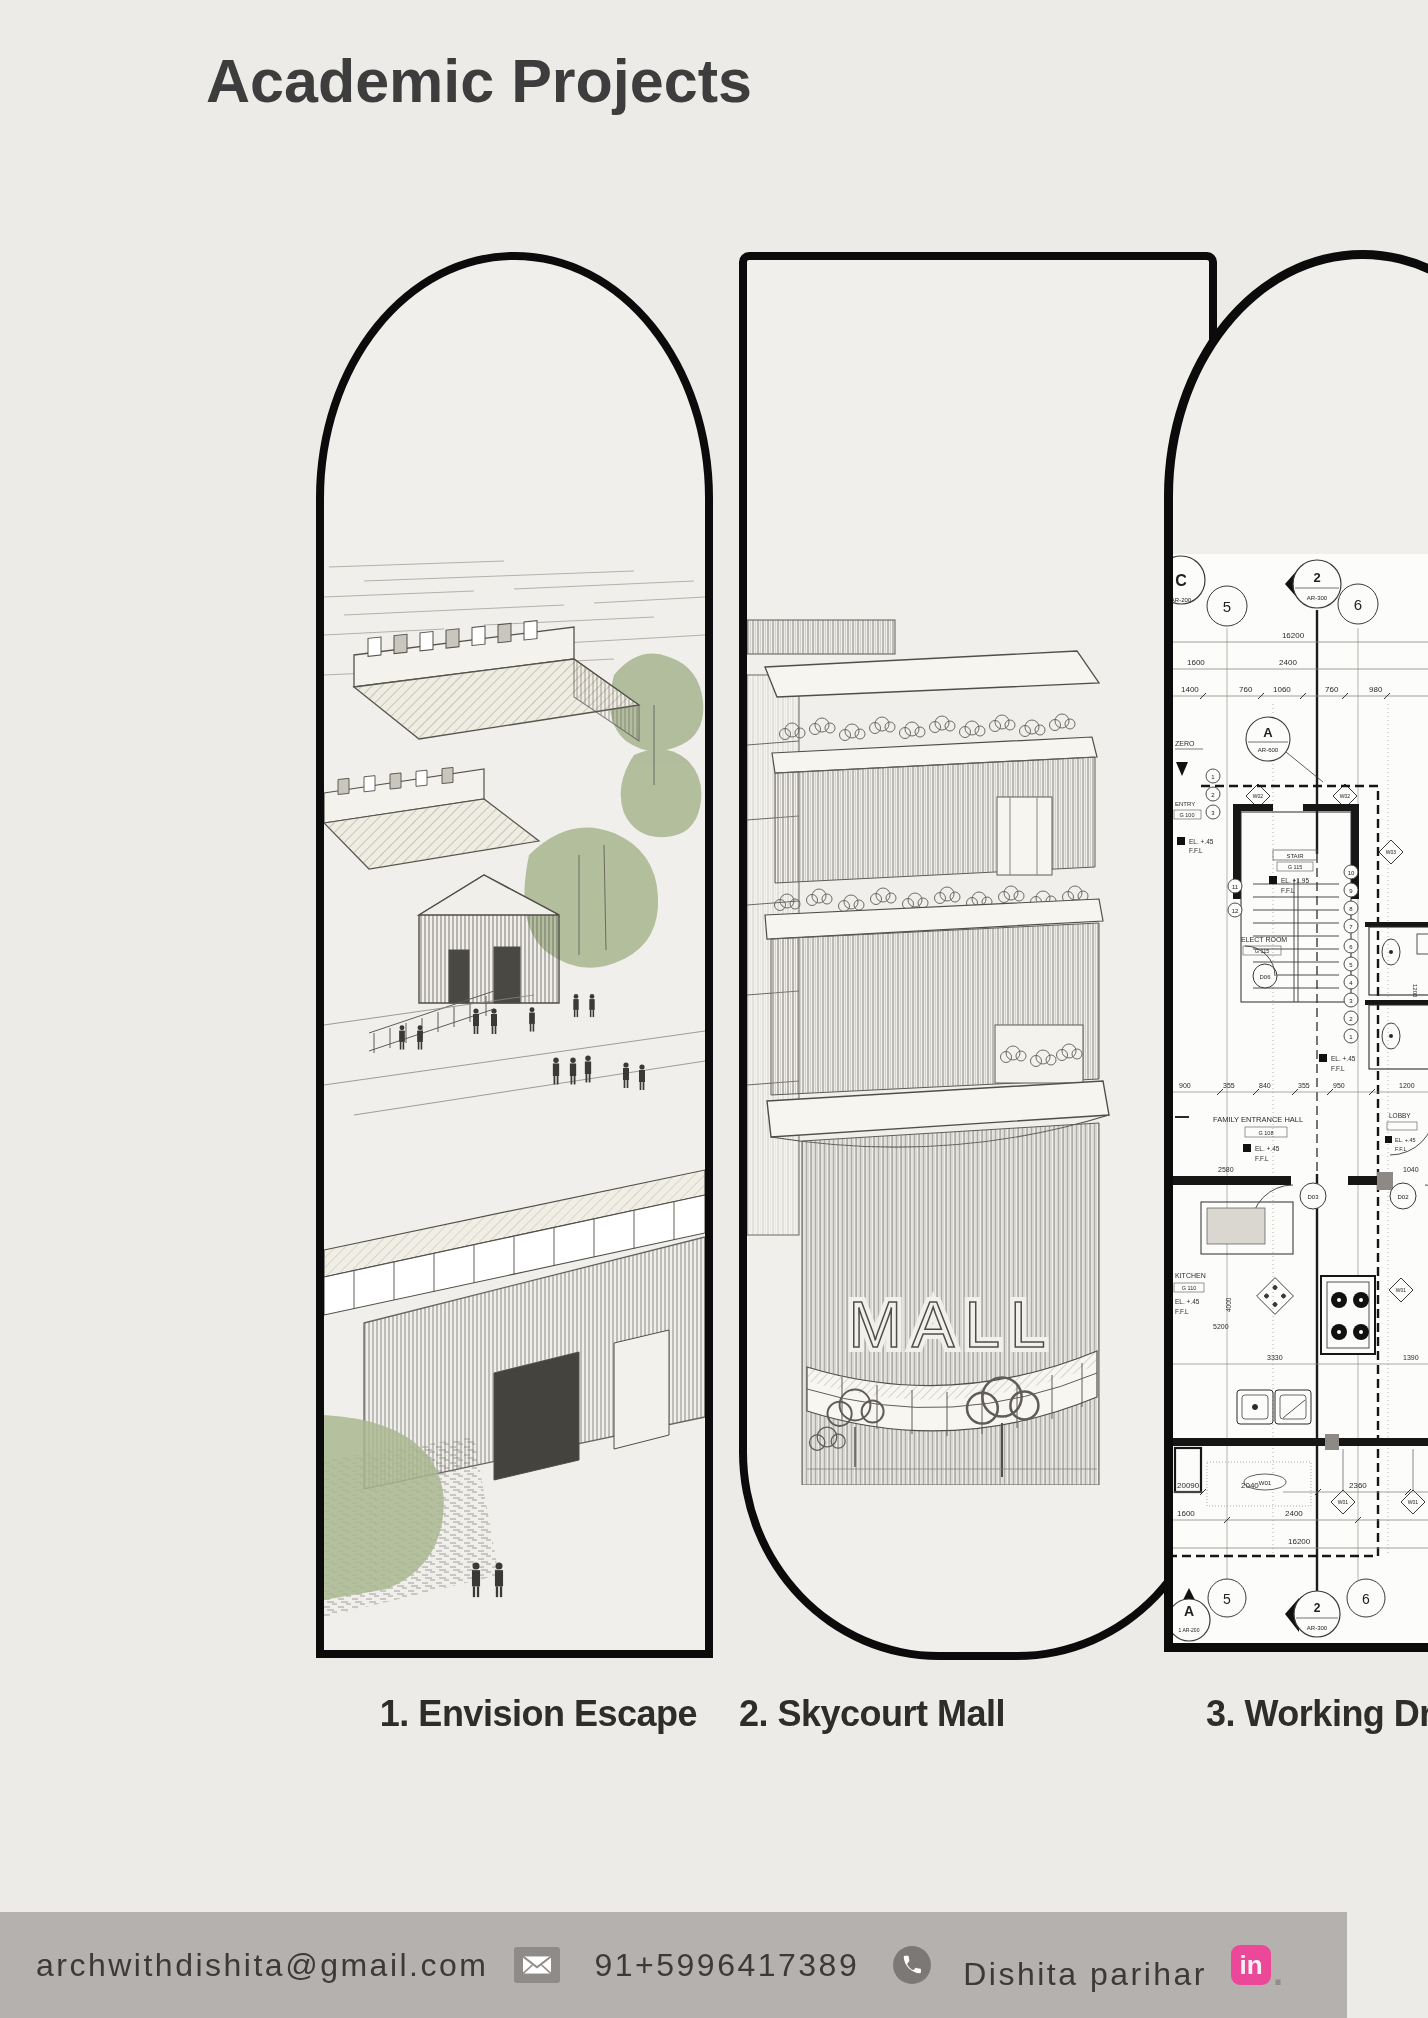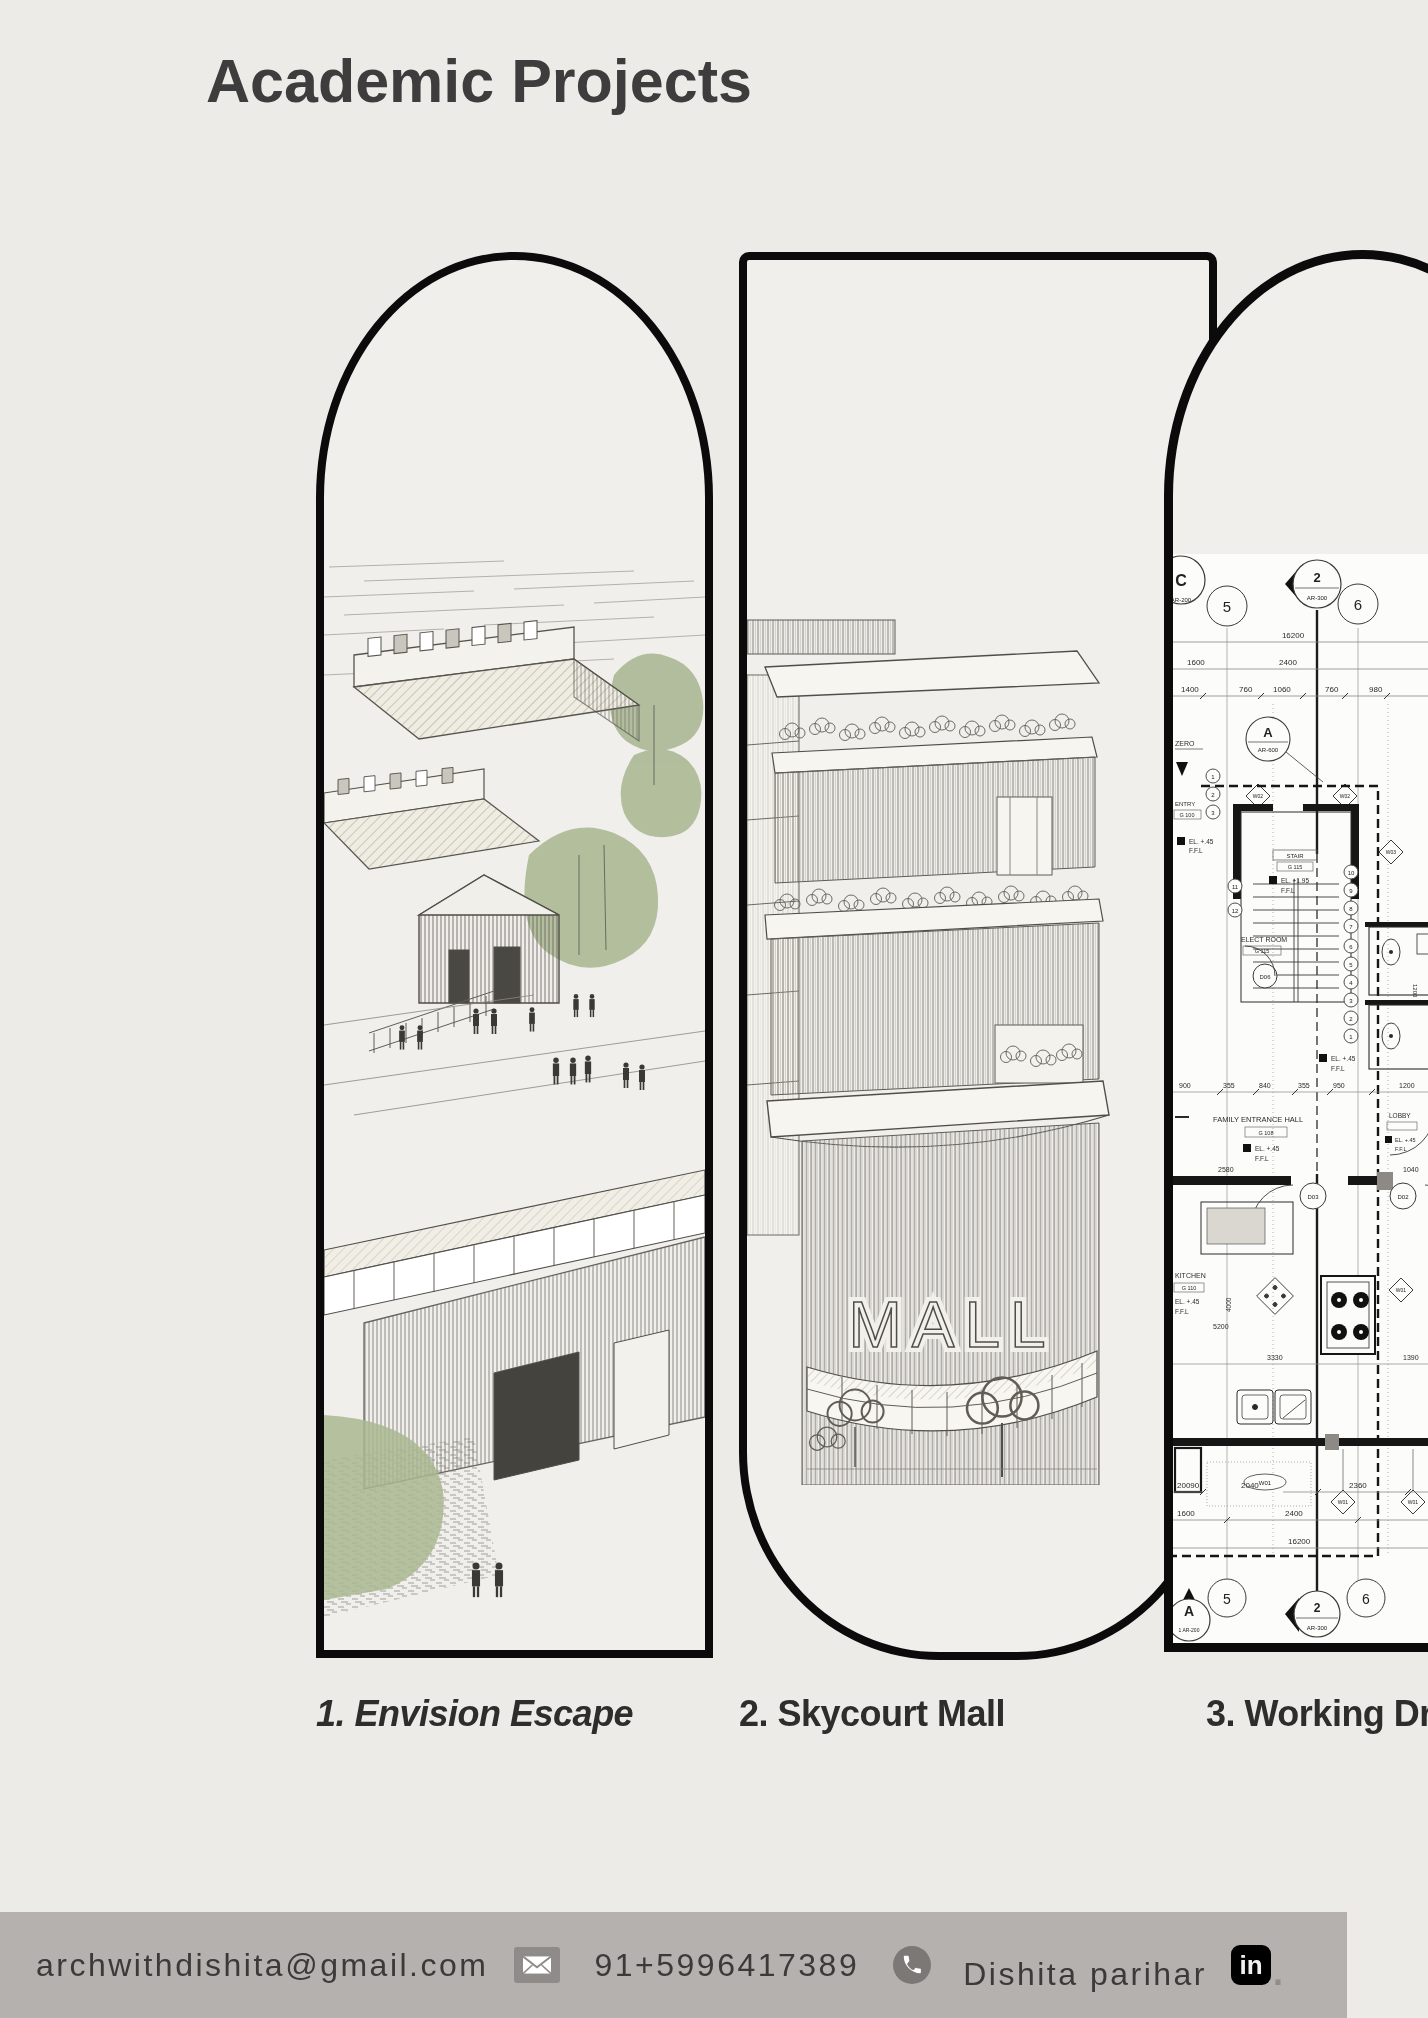--- a/index.html
+++ b/index.html
@@ -13,35 +13,35 @@
   .frame{box-sizing:border-box;border:8px solid #0b0b0b;overflow:hidden;background:#f0efec;}
   .frame1{left:316px;top:252px;width:397px;height:1406px;
           border-radius:198px 198px 0 0 / 246px 246px 0 0;}
   .frame2{left:739px;top:252px;width:478px;height:1408px;
           border-radius:10px 10px 200px 200px / 10px 10px 208px 208px;}
   .frame3{left:1164px;top:250px;width:397px;height:1402px;border-width:9px;
           border-radius:198px 198px 0 0 / 246px 246px 0 0;}
   .sheet{position:absolute;left:0;top:295px;width:379px;height:1089px;background:#fcfcfb;}
   
   .cap{top:1693px;font-size:36px;font-weight:700;color:#2e2d2b;letter-spacing:-0.5px;white-space:nowrap;}
-  .cap1{left:316px;width:397px;text-align:left;font-style:italic;}
+  .cap1{left:300px;width:397px;text-align:right;}
   .cap2{left:739px;width:399px;text-align:left;}
   .cap3{left:1206px;}
   
   .footer{left:0;top:1912px;width:1347px;height:106px;background:#b5b1ae;
           display:flex;align-items:center;color:#3b3a39;}
   .footer .txt{font-size:32px;letter-spacing:2.5px;white-space:nowrap;}
   .f-email{margin-left:36px;}
   .env{margin-left:26px;width:46px;height:36px;background:#8e8b88;border-radius:3px;
        display:flex;align-items:center;justify-content:center;flex:0 0 auto;}
   .f-phone{margin-left:34px;}
   .ph{margin-left:34px;width:38px;height:38px;border-radius:50%;background:#7b7876;
       display:flex;align-items:center;justify-content:center;flex:0 0 auto;}
   .f-name{margin-left:32px;margin-top:18px;}
-  .li{margin-left:24px;width:40px;height:40px;border-radius:9px;background:#000000;
+  .li{margin-left:24px;width:40px;height:40px;border-radius:9px;background:#ec4899;
       display:flex;align-items:center;justify-content:center;flex:0 0 auto;
       font-size:26px;font-weight:700;color:#f3f2f0;}
   .li-dot{font-size:36px;font-weight:700;color:#908d8a;position:relative;top:8px;margin-left:2px;}
   svg{display:block;}
   text{font-family:"Liberation Sans",sans-serif;}
 </style>
 </head>
 <body>
 
 <div class="abs page-title">Academic Projects</div>

